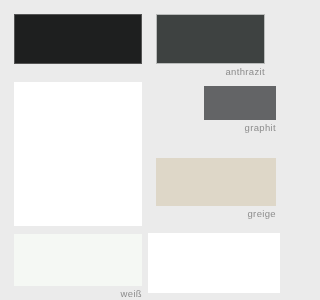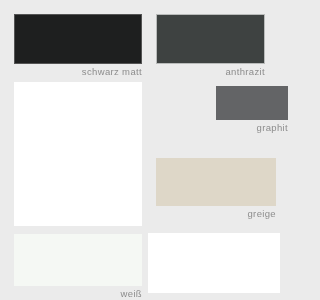--- a/index.html
+++ b/index.html
@@ -75,21 +75,21 @@
     left: 156px;
     top: 14px;
     width: 109px;
     height: 50px;
   }
   #card-anthrazit .swatch-chip {
     border: 1px solid #b9bbba;
   }
 
   #card-graphit {
-    left: 168px;
+    left: 156px;
     top: 86px;
     width: 120px;
     height: 34px;
     padding-left: 48px;
   }
 
   #card-greige {
     left: 156px;
     top: 158px;
     width: 120px;
@@ -103,21 +103,20 @@
     height: 60px;
   }
 </style>
 </head>
 <body style="background: rgb(235, 235, 235);">
 
 <div id="palette-board" style="background: rgb(235, 235, 235);">
 
   <div class="swatch-card" id="card-schwarz-matt">
     <div class="swatch-chip" id="chip-schwarz-matt" style="background: rgb(30, 31, 31);"></div>
-    <span class="swatch-label" style="color: rgb(141, 141, 141);">schwarz matt</span>
   </div>
 
   <div class="swatch-card" id="card-anthrazit">
     <div class="swatch-chip" id="chip-anthrazit" style="background: rgb(62, 66, 65);"></div>
     <span class="swatch-label" style="color: rgb(141, 141, 141);">anthrazit</span>
   </div>
 
   <div class="swatch-card" id="card-white-panel-left">
     <div class="swatch-chip" id="chip-white-panel-left" style="background: rgb(255, 255, 255);"></div>
   </div>

